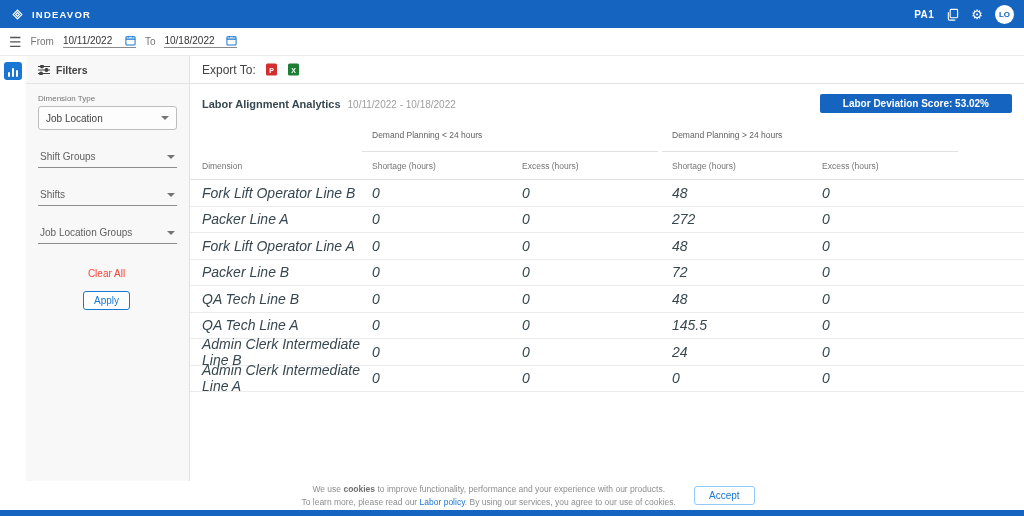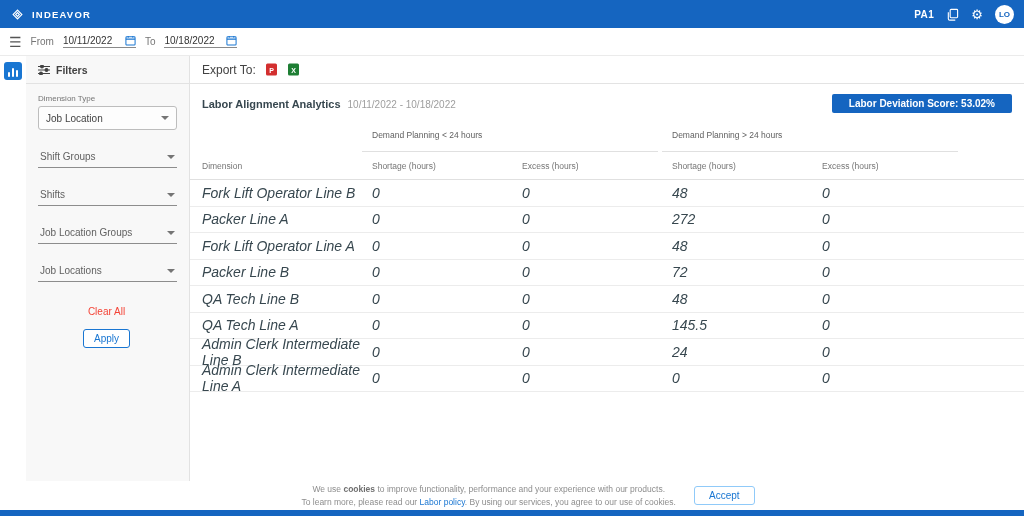--- a/index.html
+++ b/index.html
@@ -98,21 +98,21 @@
   }
   .export-label { font-size:12px; font-weight:normal; color:#424242; }
   .file-icon { cursor:pointer; display:flex; }
 
   .title-row { display:flex; align-items:center; justify-content:space-between; padding:10px 12px 11px; }
   .title-left { display:flex; align-items:baseline; gap:7px; }
   .page-title { font-size:11px; font-weight:bold; color:#37474f; }
   .date-range { font-size:10px; color:#9e9e9e; }
   .score-badge {
     background:#1565c0; color:#fff; font-size:10px; font-weight:600;
-    padding:4px 17px; border-radius:2px; white-space:nowrap;
+    padding:4px 23px; border-radius:2px; white-space:nowrap;
   }
 
   
   .group-row { display:flex; margin-top:2px; }
   .gspacer { width:172px; }
   .gcell {
     width:296px; border-bottom:1px solid #e0e0e0; padding:4px 0 11px 10px;
     font-size:8.5px; color:#616161;
   }
   .ggap { width:4px; }
@@ -233,24 +233,20 @@
       <span class="caret"></span>
     </div>
     <div class="select-underline">
       <span>Shifts</span>
       <span class="caret"></span>
     </div>
     <div class="select-underline">
       <span>Job Location Groups</span>
       <span class="caret"></span>
     </div>
-    <div class="select-underline">
-      <span>Job Locations</span>
-      <span class="caret"></span>
-    </div>
 
     <div class="filter-actions">
       <span class="clear-all">Clear All</span>
       <button class="apply-btn">Apply</button>
     </div>
   </div>
 </div>
 
 <div class="main">
   <div class="export-row">

